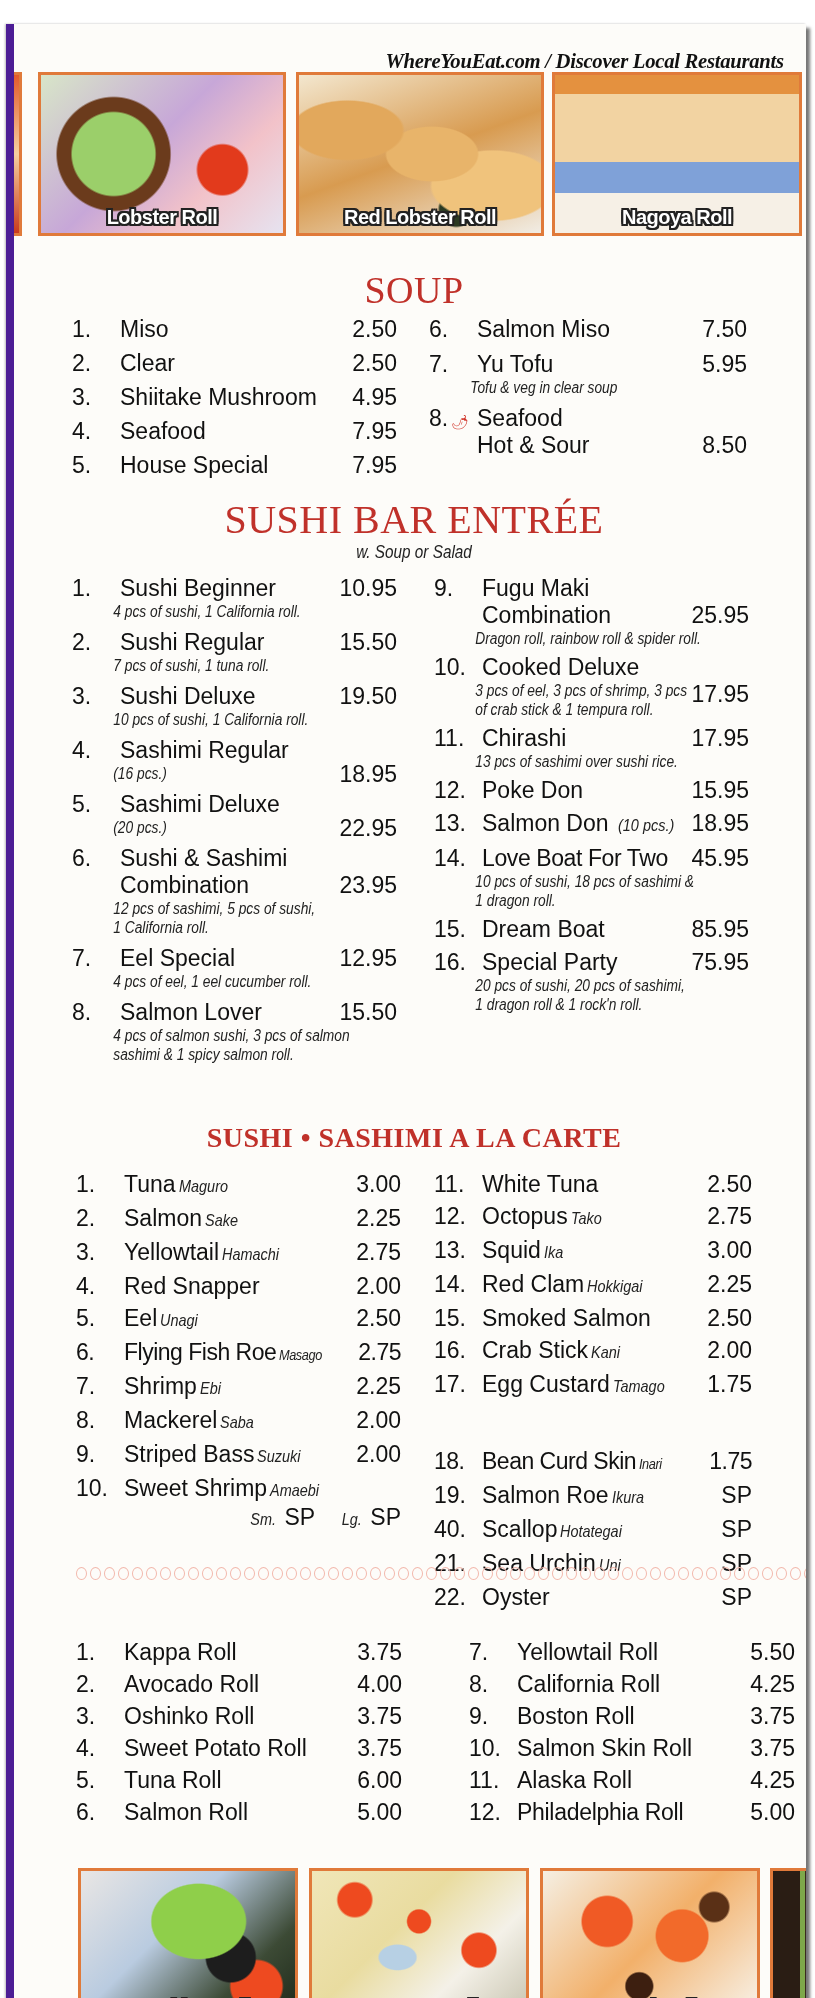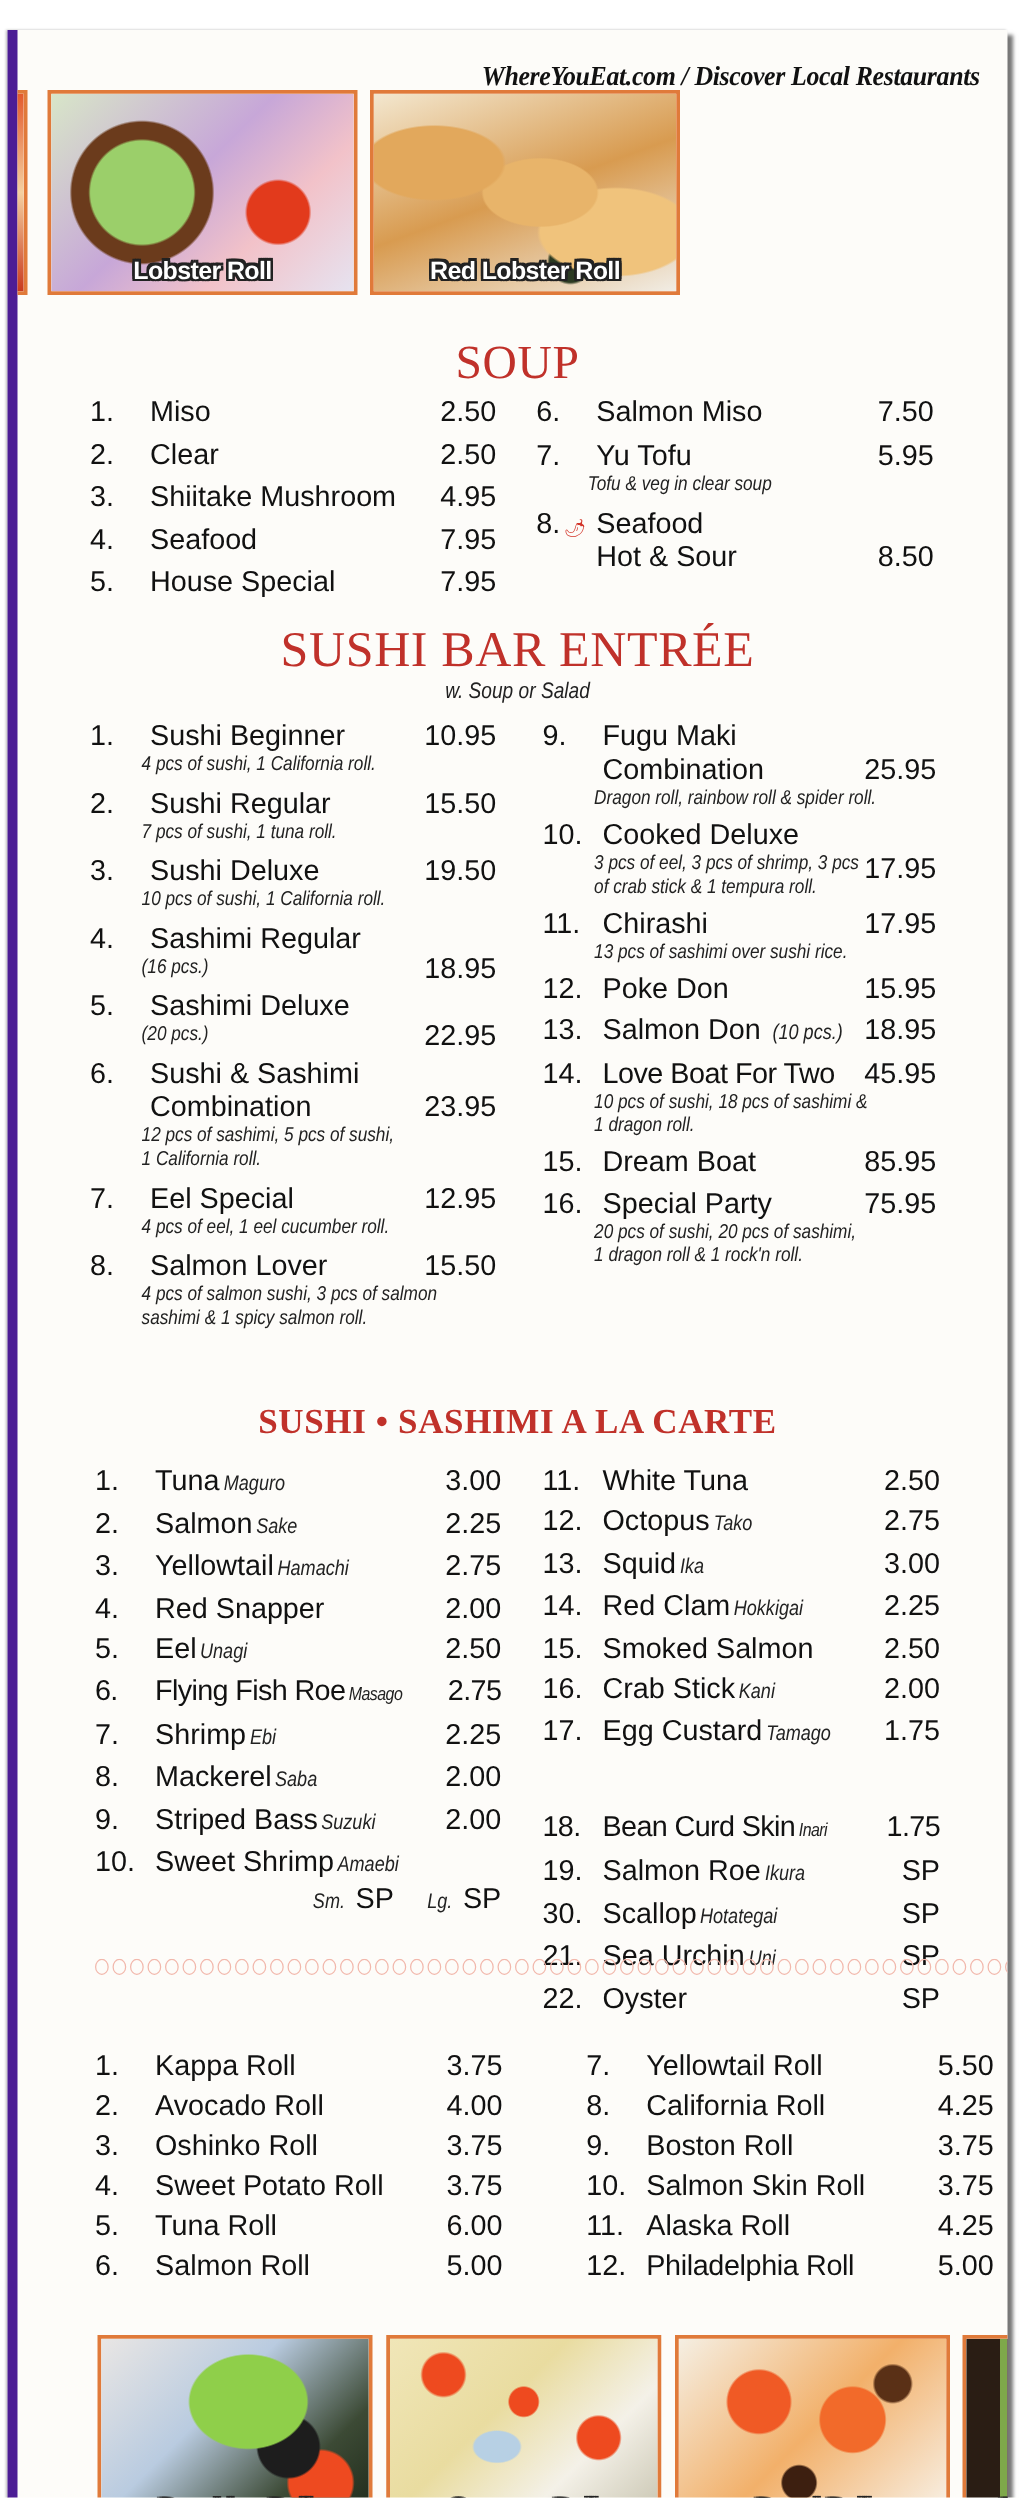--- a/index.html
+++ b/index.html
@@ -107,20 +107,24 @@
       <div class="fill fill-edge-left"></div>
     </div>
     <div class="photo" style="left:24px;top:4px;width:248px;height:164px;">
       <div class="fill fill-lobster"></div>
       <div class="caption">Lobster Roll</div>
     </div>
     <div class="photo" style="left:282px;top:4px;width:248px;height:164px;">
       <div class="fill fill-redlobster"></div>
       <div class="caption">Red Lobster Roll</div>
     </div>
+    <div class="photo" style="left:538px;top:4px;width:250px;height:164px;">
+      <div class="fill fill-nagoya"></div>
+      <div class="caption">Nagoya Roll</div>
+    </div>
     <div class="photo" style="left:795px;top:4px;width:14px;height:164px;">
       
     </div>
   </div>
 
   <div class="section-title" style="top:244px;font-size:38px;">SOUP</div>
 
   <div class="col" style="left:58px;top:292px;width:325px;">
     <div class="item" style="margin-bottom:7px;">
       <span class="num">1.</span>
@@ -380,21 +384,21 @@
       <span class="num">18.</span>
       <span class="name"><span>Bean Curd Skin</span><span class="jp" style="font-size:15px">Inari</span></span>
       <span class="price" style="top:0">1.75</span>
     </div>
     <div class="item" style="margin-bottom:5px;">
       <span class="num">19.</span>
       <span class="name"><span>Salmon Roe</span><span class="jp">Ikura</span></span>
       <span class="price" style="top:0">SP</span>
     </div>
     <div class="item" style="margin-bottom:5px;">
-      <span class="num">30.</span>
+      <span class="num">40.</span>
       <span class="name"><span>Scallop</span><span class="jp">Hotategai</span></span>
       <span class="price" style="top:0">SP</span>
     </div>
     <div class="item" style="margin-bottom:5px;">
       <span class="num">21.</span>
       <span class="name"><span>Sea Urchin</span><span class="jp">Uni</span></span>
       <span class="price" style="top:0">SP</span>
     </div>
     <div class="item">
       <span class="num">22.</span>

